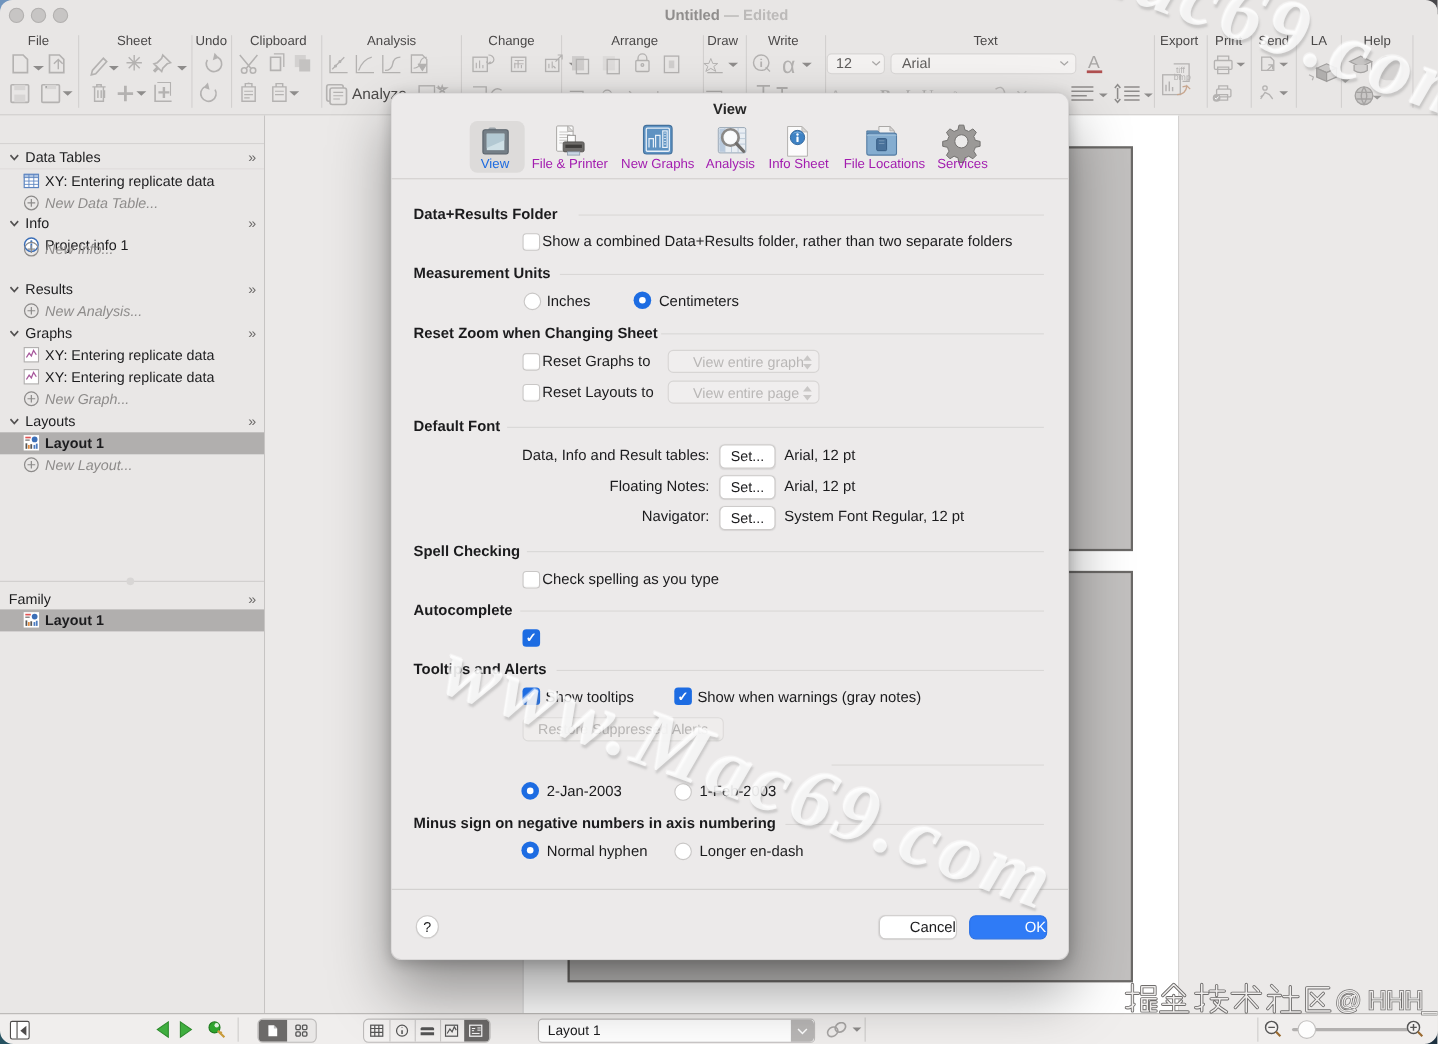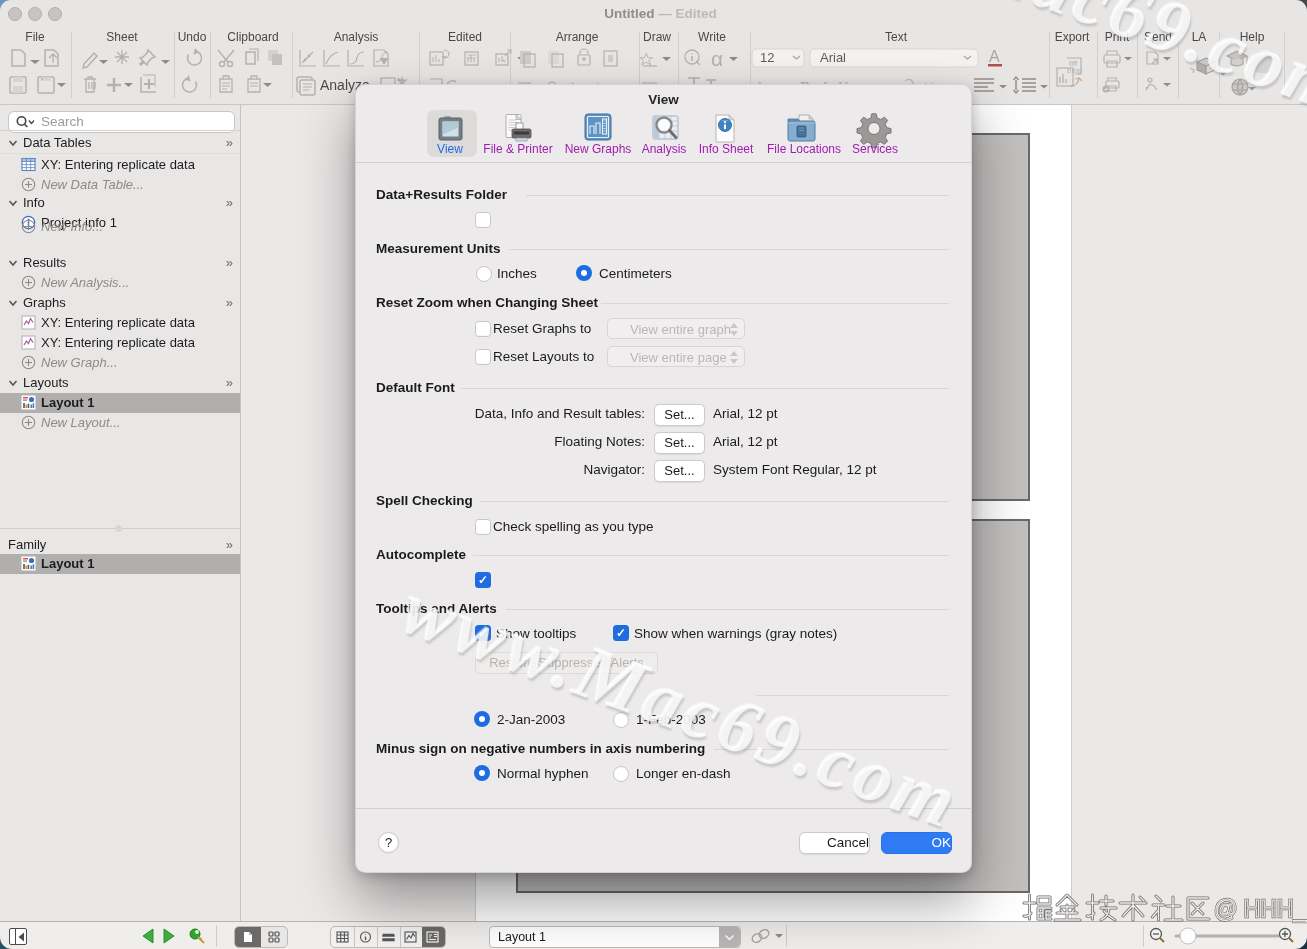--- a/index.html
+++ b/index.html
@@ -66,21 +66,21 @@
 <div class="abs tl" style="left:48px"></div>
 <div class="abs" id="wtitle"><span>Untitled</span> <span class="ed">— Edited</span></div>
 
 <div class="abs" id="toolbar">
 
   <div class="abs tlabel" style="left:13px;width:44px">File</div>
   <div class="abs tlabel" style="left:94px;width:56px">Sheet</div>
   <div class="abs tlabel" style="left:174px;width:36px">Undo</div>
   <div class="abs tlabel" style="left:219px;width:68px">Clipboard</div>
   <div class="abs tlabel" style="left:326px;width:60px">Analysis</div>
-  <div class="abs tlabel" style="left:437px;width:56px">Edited</div>
+  <div class="abs tlabel" style="left:437px;width:56px">Change</div>
   <div class="abs tlabel" style="left:549px;width:56px">Arrange</div>
   <div class="abs tlabel" style="left:637px;width:40px">Draw</div>
   <div class="abs tlabel" style="left:692px;width:40px">Write</div>
   <div class="abs tlabel" style="left:876px;width:40px">Text</div>
   <div class="abs tlabel" style="left:1049px;width:46px">Export</div>
   <div class="abs tlabel" style="left:1099px;width:36px">Print</div>
   <div class="abs tlabel" style="left:1139px;width:38px">Send</div>
   <div class="abs tlabel" style="left:1185px;width:28px">LA</div>
   <div class="abs tlabel" style="left:1233px;width:38px">Help</div>
   <div class="abs tsep" style="left:71px"></div>
@@ -304,28 +304,20 @@
     <g stroke-width="1.2">
         <circle cx="1240" cy="59" r="8" fill="#c9c7c6" stroke="#a4a2a1"></circle>
         <path d="M1240 51 q-5 8 0 16 q5 -8 0 -16 M1233 56 h14 M1233 62 h14" stroke="#a4a2a1" fill="none"></path>
         <path d="M1248 59 l4 3.5 4 -3.5 z" fill="#3f3d3c" stroke="none" opacity="0.45"></path>
       </g>
   </svg>
 </div>
 <div class="abs" id="tbline"></div>
 
 <div class="abs" id="sidebar">
-  <div class="abs" id="search">
-    <svg style="position:absolute;left:6px;top:3px" width="22" height="14" viewBox="0 0 22 14">
-        <circle cx="6.5" cy="6" r="4.2" fill="none" stroke="#444" stroke-width="1.6"></circle>
-        <line x1="9.6" y1="9.2" x2="12.3" y2="12" stroke="#444" stroke-width="1.6"></line>
-        <path d="M14 5.5 l2.5 3 2.5 -3" fill="none" stroke="#444" stroke-width="1.3"></path>
-      </svg>
-    <span style="position:absolute;left:32px;top:2px;font-size:13.5px;color:#9c9a99">Search</span>
-  </div>
   <div class="abs" style="left:0;top:25px;width:240px;height:1px;background:#d5d3d2"></div>
 
   <div class="abs srow" style="top:28px">
       <svg class="schev" width="10" height="10" viewBox="0 0 10 10">
         <path d="M1.5 3 l3.5 4 3.5 -4" fill="none" stroke="#545252" stroke-width="1.5"></path>
       </svg>
       <span class="shead">Data Tables</span>
       <span class="sarr">»</span>
     </div>
   <div class="abs" style="left:0;top:48px;width:240px;height:1px;background:#dedcdb"></div>
@@ -631,20 +623,21 @@
   <div class="abs dlab" style="left:202px;width:80px">New Graphs</div>
   <div class="abs dlab" style="left:278px;width:60px">Analysis</div>
   <div class="abs dlab" style="left:336px;width:68px">Info Sheet</div>
   <div class="abs dlab" style="left:401px;width:94px">File Locations</div>
   <div class="abs dlab" style="left:489px;width:60px">Services</div>
   <div class="abs" id="dtoolline"></div>
 
   <div class="abs shd" style="top:102px">Data+Results Folder</div>
   <div class="abs shl" style="left:170px;top:110px;width:423px"></div>
   <div class="abs cb" style="left:119px;top:127px"></div>
+  <div class="abs lbl" style="left:137px;top:127px">Show a combined Data+Results folder, rather than two separate folders</div>
 
   <div class="abs shd" style="top:156px">Measurement Units</div>
   <div class="abs shl" style="left:153px;top:164px;width:440px"></div>
   <div class="abs rd" style="left:120px;top:181px"></div>
   <div class="abs lbl" style="left:141px;top:181px">Inches</div>
   <div class="abs rdc" style="left:220px;top:180px"></div>
   <div class="abs lbl" style="left:243px;top:181px">Centimeters</div>
 
   <div class="abs shd" style="top:210px">Reset Zoom when Changing Sheet</div>
   <div class="abs shl" style="left:245px;top:218px;width:348px"></div>

